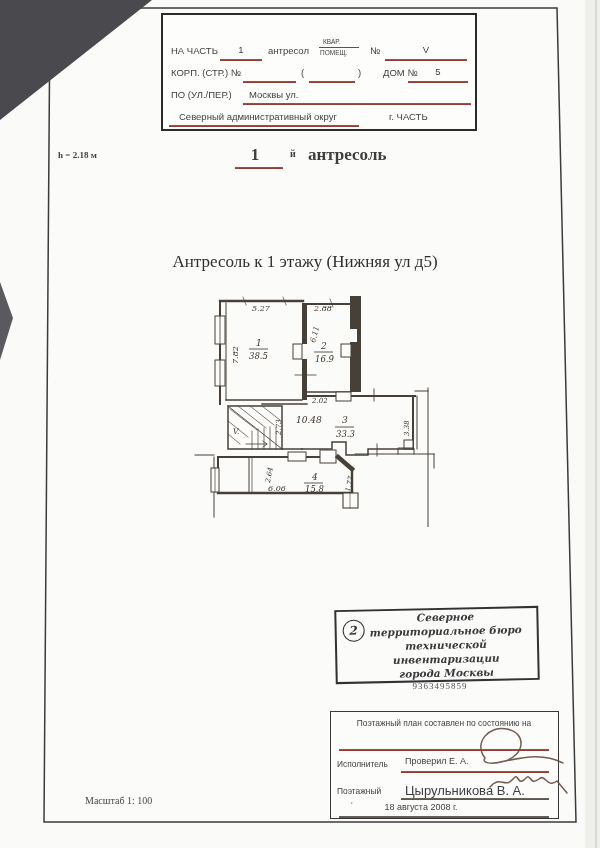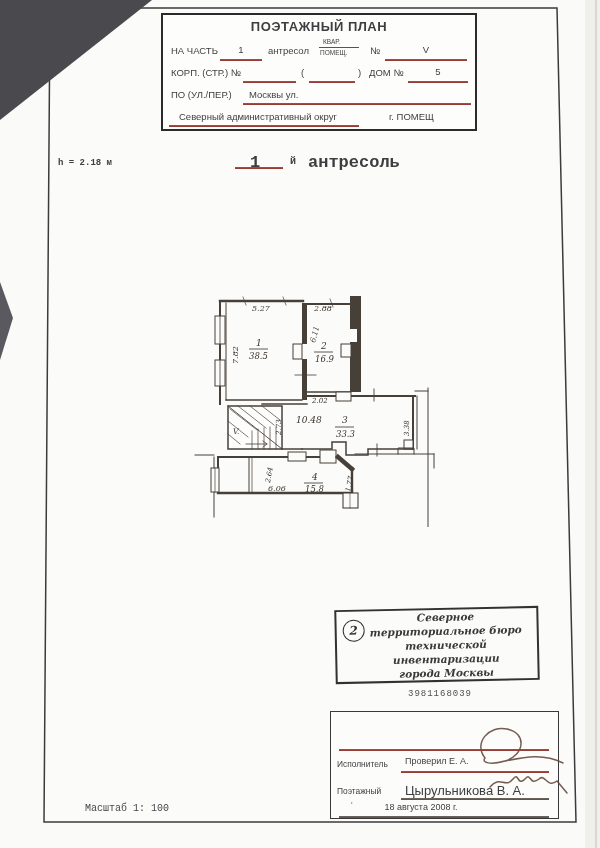--- a/index.html
+++ b/index.html
@@ -1,19 +1,19 @@
 <!DOCTYPE html>
 <html><head>
 <meta charset="utf-8">
 <style>
   html,body{margin:0;padding:0;}
   #page{position:relative;width:600px;height:848px;background:#fafaf8;overflow:hidden;
         font-family:"Liberation Sans",sans-serif;color:#3e3e40;}
   .abs{position:absolute;}
-  .t{font-family:Liberation Mono, monospace;color:#3e3e40;margin-top:8px;}
+  .t{font-family:Liberation Serif, serif;color:#3e3e40;}
   .ln{position:absolute;height:2px;background:linear-gradient(180deg,#4f7d74 0%,#8f4038 60%,#a03a30 100%);}
   .ctr{text-align:center;}
   .b{font-weight:bold;}
   #formbox{left:161px;top:13px;width:312px;height:114px;border:2px solid #2b2b2d;background:#fdfdfb;font-size:9.5px;}
   #formbox .fl{position:absolute;white-space:nowrap;}
   #stampbox{left:335px;top:608px;width:200px;height:70px;border:2px solid #323234;transform:rotate(-1.2deg);
             display:flex;flex-direction:column;justify-content:center;background:#fbfbf9;}
   #stampbox .sline{font-family:"DejaVu Serif",serif;font-style:italic;font-weight:bold;font-size:10.5px;
                    line-height:14px;text-align:center;color:#39393b;margin-left:18px;}
   #signbox{left:330px;top:711px;width:227px;height:106px;border:1.6px solid #39393b;font-size:8.4px;background:#fcfcfa;}
@@ -27,57 +27,57 @@
 
   <svg class="abs" style="left:0;top:0;" width="600" height="848" viewBox="0 0 600 848">
     <rect x="585" y="0" width="15" height="848" fill="#efefec"></rect>
     <line x1="596" y1="0" x2="596" y2="848" stroke="#d7d7d4" stroke-width="2"></line>
     <polygon points="50,8 557,8 576,822 44,822" fill="#fbfbf9" stroke="#3b3b3d" stroke-width="1.5"></polygon>
     <polygon points="0,0 152,0 0,120" fill="#4a494e"></polygon>
     <polygon points="0,282 13,318 0,360" fill="#5a595f"></polygon>
   </svg>
 
   <div class="abs" id="formbox">
-    <div class="fl b ctr" style="left:0;top:4px;width:100%;font-size:13px;letter-spacing:.5px;">ПОЭТАЖНЫЙ ПЛАН</div>
 
     <div class="fl" style="left:8px;top:30px;">НА ЧАСТЬ</div>
     <div class="fl ctr" style="left:57px;top:29px;width:42px;">1</div>
     <div class="ln" style="left:57px;top:44px;width:42px;"></div>
     <div class="fl" style="left:105px;top:30px;">антресол</div>
     <div class="fl" style="left:160px;top:23px;font-size:6.5px;">КВАР.</div>
     <div class="ln" style="left:156px;top:32px;width:40px;height:1px;background:#555;"></div>
     <div class="fl" style="left:157px;top:34px;font-size:6.5px;">ПОМЕЩ.</div>
     <div class="fl" style="left:207px;top:30px;">№</div>
     <div class="fl ctr" style="left:222px;top:29px;width:82px;">V</div>
     <div class="ln" style="left:222px;top:44px;width:82px;"></div>
 
     <div class="fl" style="left:8px;top:52px;">КОРП. (СТР.) №</div>
     <div class="ln" style="left:80px;top:66px;width:53px;"></div>
     <div class="fl" style="left:138px;top:52px;">(</div>
     <div class="ln" style="left:146px;top:66px;width:46px;"></div>
     <div class="fl" style="left:195px;top:52px;">)</div>
-    <div class="fl" style="left:206px;top:52px;">ДОМ №</div>
+    <div class="fl" style="left:220px;top:52px;">ДОМ №</div>
     <div class="fl ctr" style="left:245px;top:51px;width:60px;">5</div>
     <div class="ln" style="left:245px;top:66px;width:60px;"></div>
 
     <div class="fl" style="left:8px;top:74px;">ПО (УЛ./ПЕР.)</div>
     <div class="fl" style="left:86px;top:74px;">Москвы ул.</div>
     <div class="ln" style="left:80px;top:88px;width:228px;"></div>
 
     <div class="fl" style="left:16px;top:96px;text-align:right;">Северный административный округ</div>
     <div class="ln" style="left:6px;top:110px;width:190px;"></div>
-    <div class="fl" style="left:226px;top:96px;">г. ПОМЕЩ</div>
+    <div class="fl" style="left:226px;top:96px;">г. ЧАСТЬ</div>
   </div>
 
   <div class="abs t b" style="left:58px;top:150px;font-size:9px;">h = 2.18 м</div>
   <div class="abs t b ctr" style="left:238px;top:145px;width:34px;font-size:17px;">1</div>
   <div class="ln" style="left:235px;top:167px;width:48px;"></div>
   <div class="abs t b" style="left:290px;top:148px;font-size:10px;">й</div>
   <div class="abs t b" style="left:308px;top:145px;font-size:17px;">антресоль</div>
 
+  <div class="abs t ctr" style="left:90px;top:252px;width:430px;font-size:17px;color:#2f2f31;">Антресоль к 1 этажу (Нижняя ул д5)</div>
 
   <svg class="abs" style="left:190px;top:282px;" width="255" height="245" viewBox="190 282 255 245">
     <g stroke="#474038" fill="none" stroke-linecap="square">
 
       <path d="M220,301 H303" stroke-width="2.4"></path>
       <path d="M220,301 V404" stroke-width="2"></path>
       <path d="M226,303 V400" stroke-width="1"></path>
       <path d="M226,400 H302" stroke-width="1.3"></path>
 
       <rect x="215" y="316" width="10" height="28" fill="#fbfbf9" stroke-width="1"></rect>
@@ -165,23 +165,24 @@
 
   <div class="abs" id="stampbox">
     <div class="abs" style="left:6px;top:8px;width:20px;height:20px;border:1.6px solid #323234;border-radius:50%;
          font-family:'DejaVu Serif',serif;font-style:italic;font-weight:bold;font-size:12px;color:#323234;
          display:flex;align-items:center;justify-content:center;">2</div>
     <div class="sline">Северное</div>
     <div class="sline">территориальное бюро</div>
     <div class="sline">технической инвентаризации</div>
     <div class="sline">города Москвы</div>
   </div>
-  <div class="abs t ctr" style="left:390px;top:681px;width:100px;font-size:9px;letter-spacing:1px;color:#515153;">3981168039</div>
+  <div class="abs t ctr" style="left:390px;top:681px;width:100px;font-size:9px;letter-spacing:1px;color:#515153;">9363495859</div>
 
   <div class="abs" id="signbox">
+    <div class="fl ctr" style="left:4px;top:6px;width:218px;">Поэтажный план составлен по состоянию на</div>
     <div class="ln" style="left:8px;top:37px;width:210px;"></div>
     <div class="fl" style="left:6px;top:47px;">Исполнитель</div>
     <div class="fl" style="left:74px;top:44px;font-size:9px;">Проверил Е. А.</div>
     <div class="ln" style="left:70px;top:59px;width:148px;"></div>
     <div class="fl" style="left:6px;top:74px;">Поэтажный</div>
     <div class="fl" style="left:74px;top:71px;font-size:13px;">Цырульникова В. А.</div>
     <div class="ln" style="left:70px;top:86px;width:148px;"></div>
     <div class="fl" style="left:20px;top:88px;color:#6a6a6c;">'</div>
     <div class="fl ctr" style="left:15px;top:90px;width:150px;font-size:9px;">18 августа 2008 г.</div>
     <div class="ln" style="left:8px;top:104px;width:210px;"></div>

